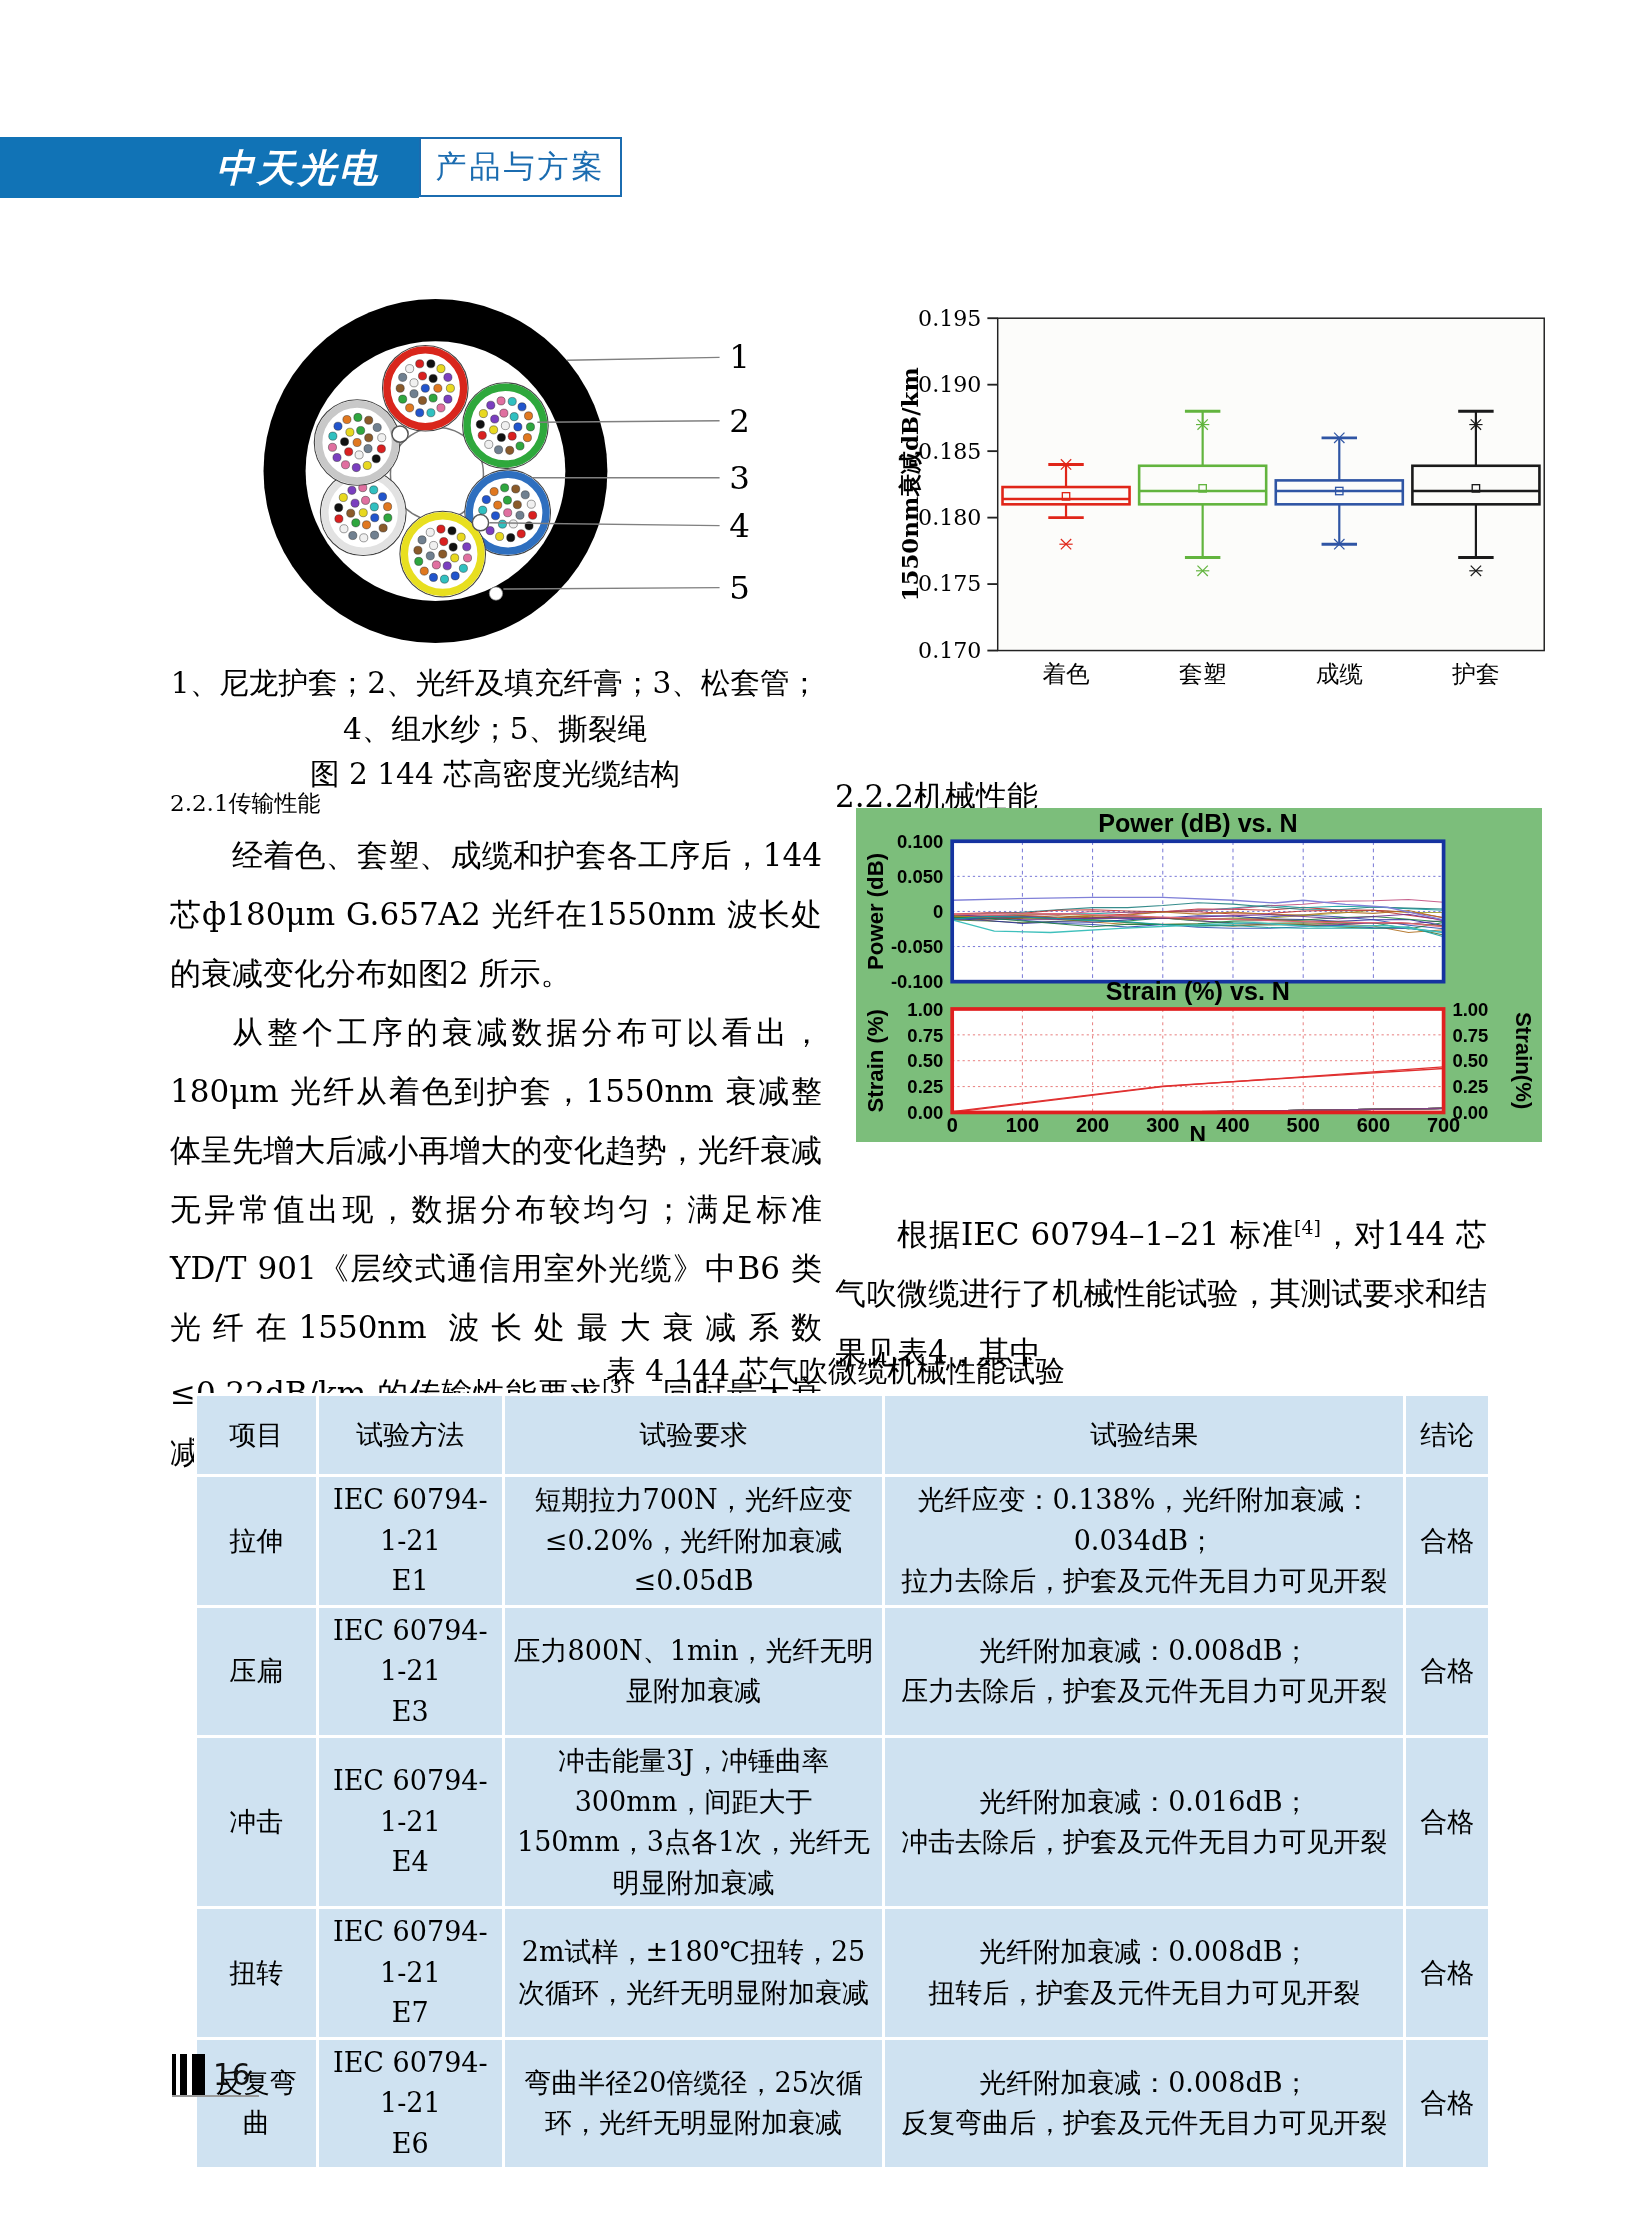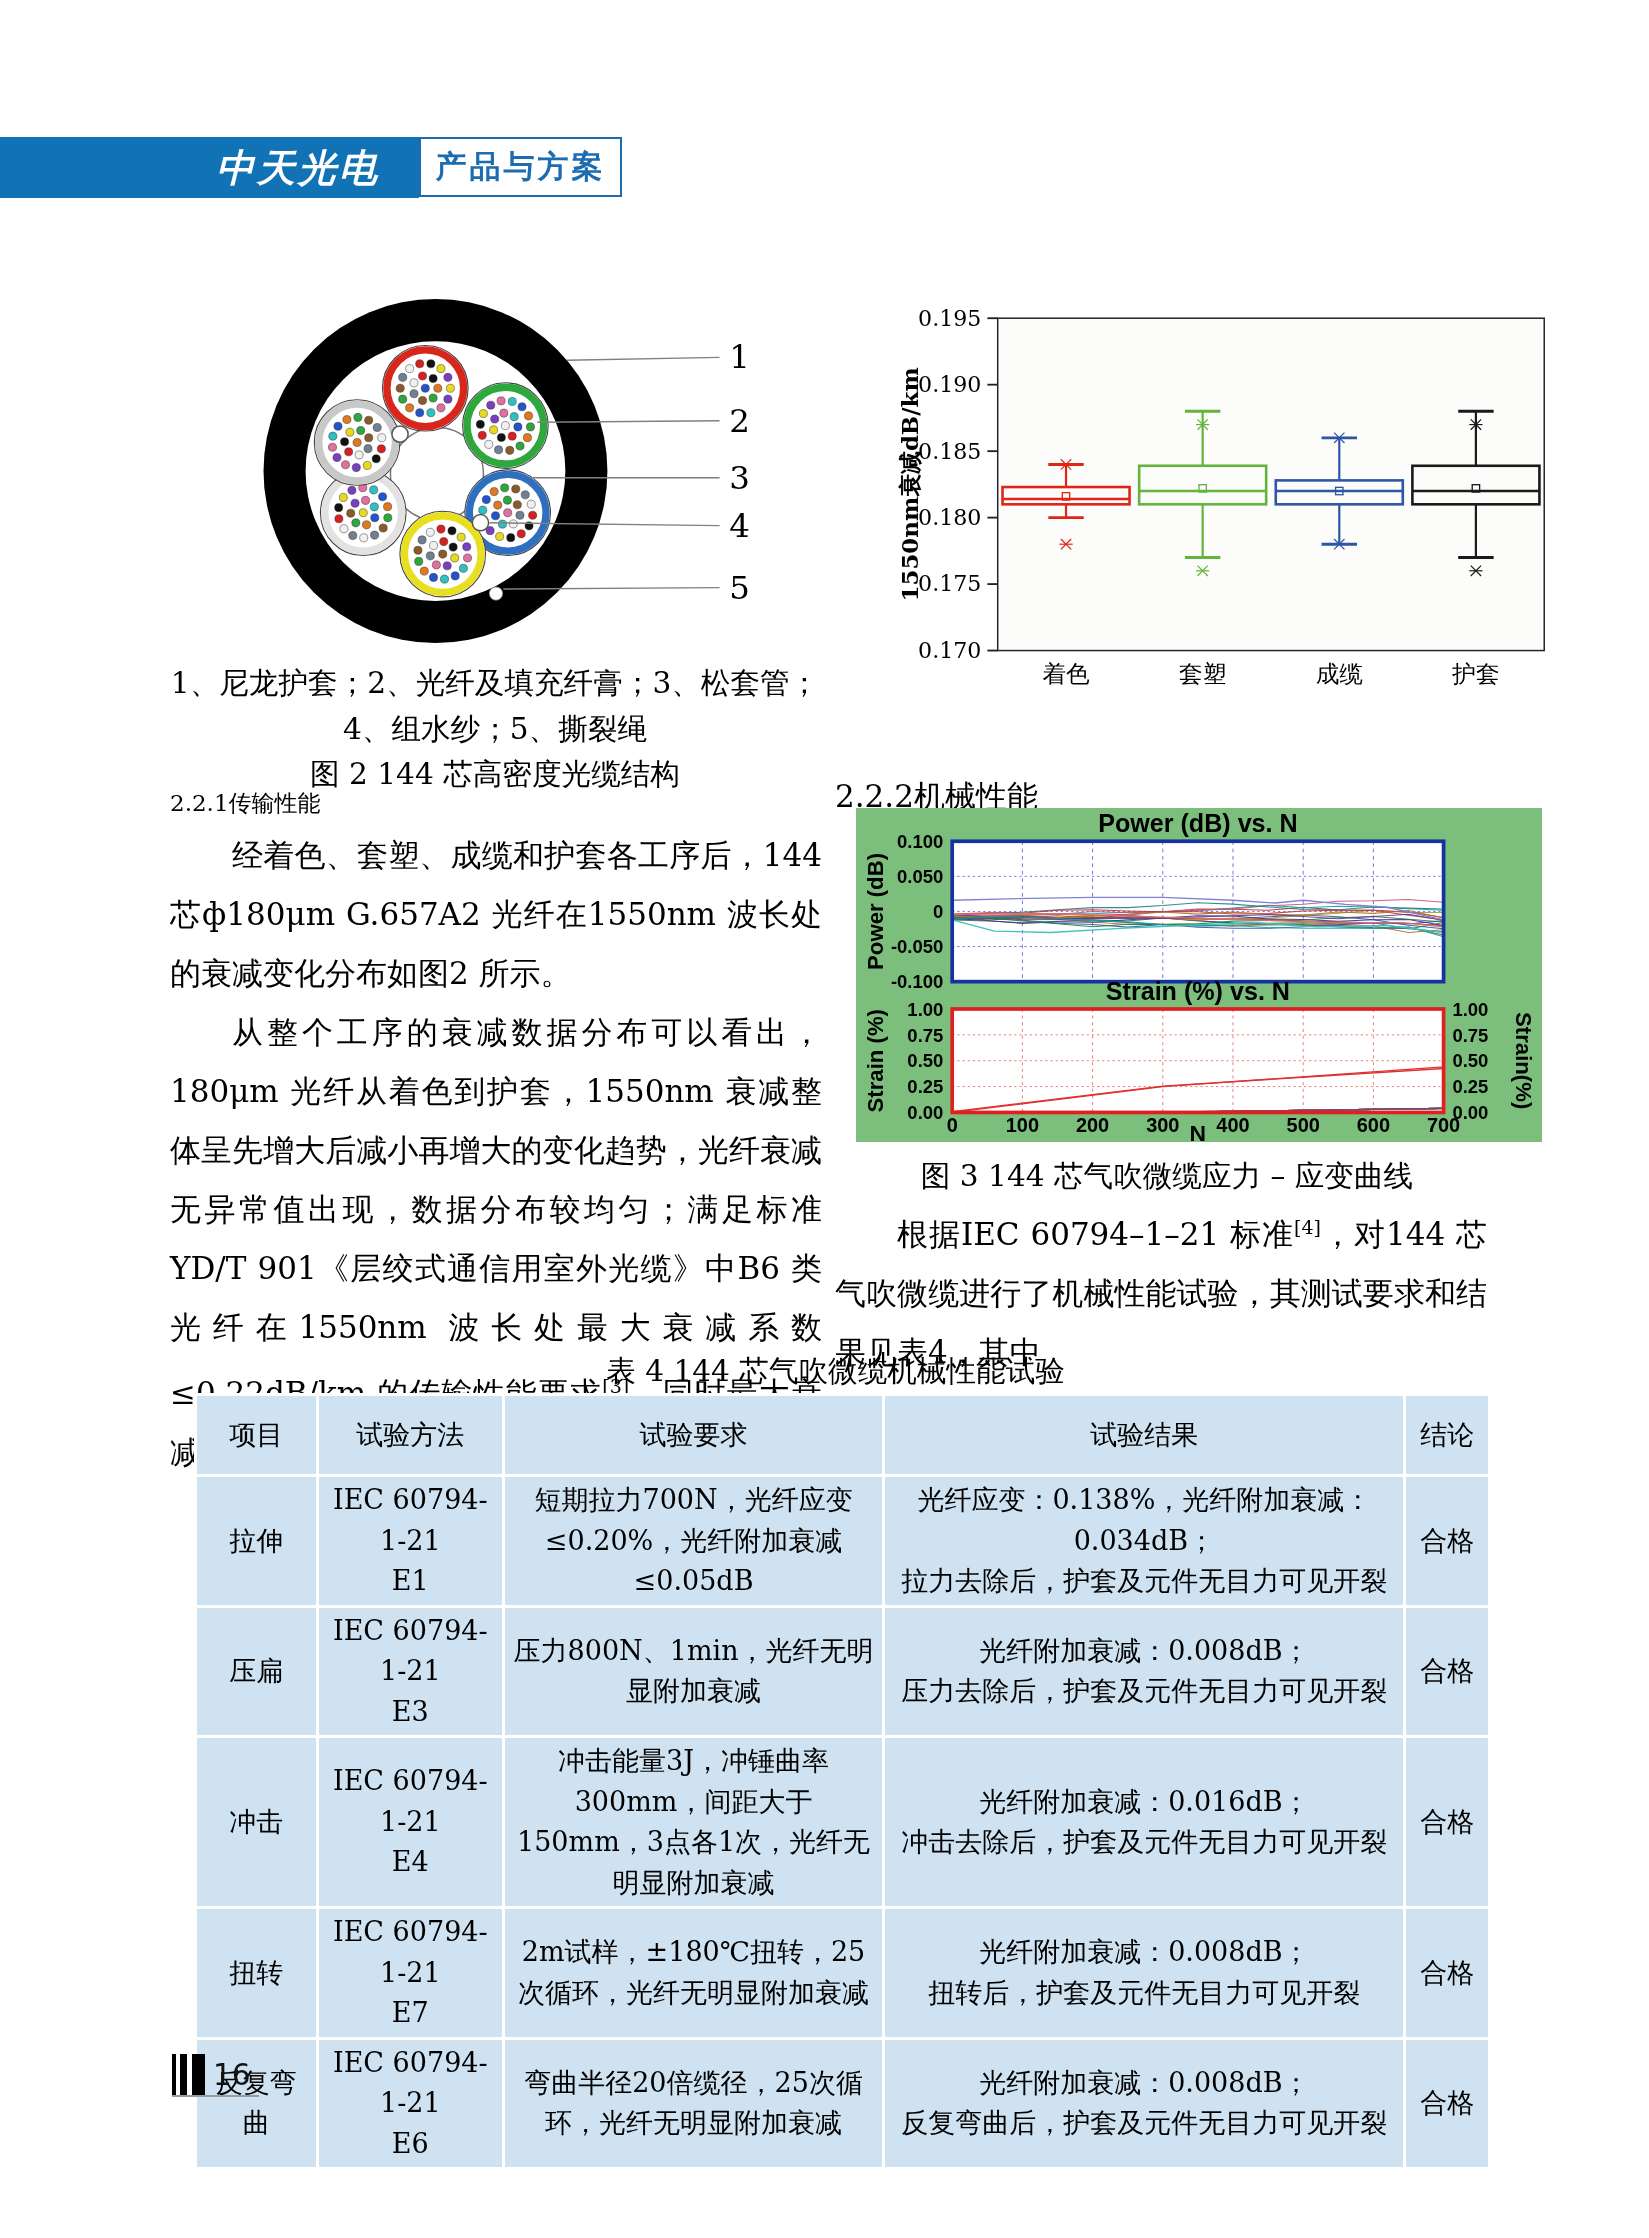--- a/index.html
+++ b/index.html
@@ -5,21 +5,21 @@
   html,body{margin:0;padding:0;background:#e8e8e8;}
   .page{position:relative;width:1649px;height:2239px;background:#ffffff;overflow:hidden;
         font-family:"DejaVu Serif","Liberation Serif",serif;color:#000;}
   
   .hdr-bar{position:absolute;left:0;top:137px;width:419px;height:61px;background:#1173B6;}
   .hdr-logo{position:absolute;left:177px;top:0;width:242px;height:61px;line-height:61px;text-align:center;
             color:#fff;font-size:38px;font-weight:bold;font-style:italic;letter-spacing:3px;
             font-family:"DejaVu Serif","Liberation Serif",serif;}
   .hdr-box{position:absolute;left:419px;top:137px;width:199px;height:56px;background:#fff;
            border:2.2px solid #1B6CB0;display:flex;align-items:center;justify-content:center;}
-  .hdr-box span{color:#1B6CB0;font-size:31px;font-weight:bold;letter-spacing:3px;
+  .hdr-box span{color:#1B6CB0;font-size:31px;font-weight:normal;letter-spacing:3px;
                 font-family:"Liberation Sans","DejaVu Sans",sans-serif;}
   
   .legend1{position:absolute;left:170px;top:663px;width:650px;text-align:center;font-size:29.6px;}
   .legend2{position:absolute;left:170px;top:709px;width:650px;text-align:center;font-size:29.6px;}
   .cap1{position:absolute;left:170px;top:754px;width:650px;text-align:center;font-size:29.6px;}
   .h221{position:absolute;left:170px;top:788px;font-size:23px;}
   .lcol{position:absolute;left:170px;top:826px;width:652px;font-size:31px;line-height:59px;
         text-align:justify;text-justify:inter-ideograph;}
   .lcol p{margin:0;text-indent:62px;}
   sup{font-size:19px;}
@@ -397,21 +397,20 @@
         <text x="225" y="438" text-anchor="middle" font-size="27" class="tsans">100</text>
         <text x="320" y="438" text-anchor="middle" font-size="27" class="tsans">200</text>
         <text x="415" y="438" text-anchor="middle" font-size="27" class="tsans">300</text>
         <text x="510" y="438" text-anchor="middle" font-size="27" class="tsans">400</text>
         <text x="605" y="438" text-anchor="middle" font-size="27" class="tsans">500</text>
         <text x="700" y="438" text-anchor="middle" font-size="27" class="tsans">600</text>
         <text x="795" y="438" text-anchor="middle" font-size="27" class="tsans">700</text>
         <text x="462.5" y="451" text-anchor="middle" font-size="31" class="tsans">N</text>
       </svg>
   </div>
-  <div class="cap3">图 3 144 芯气吹微缆应力 – 应变曲线</div>
 
   <div class="rcol">
     <p><span>根据IEC 60794–1–21 标准</span><sup>[4]</sup><span>，对144 芯气吹微缆进行了机械性能试验，其测试要求和结果见表4，其中</span></p>
   </div>
 
   <div class="tbl-title">表 4 144 芯气吹微缆机械性能试验</div>
   <table class="t4">
     <colgroup>
         <col style="width:118px">
         <col style="width:182px">

